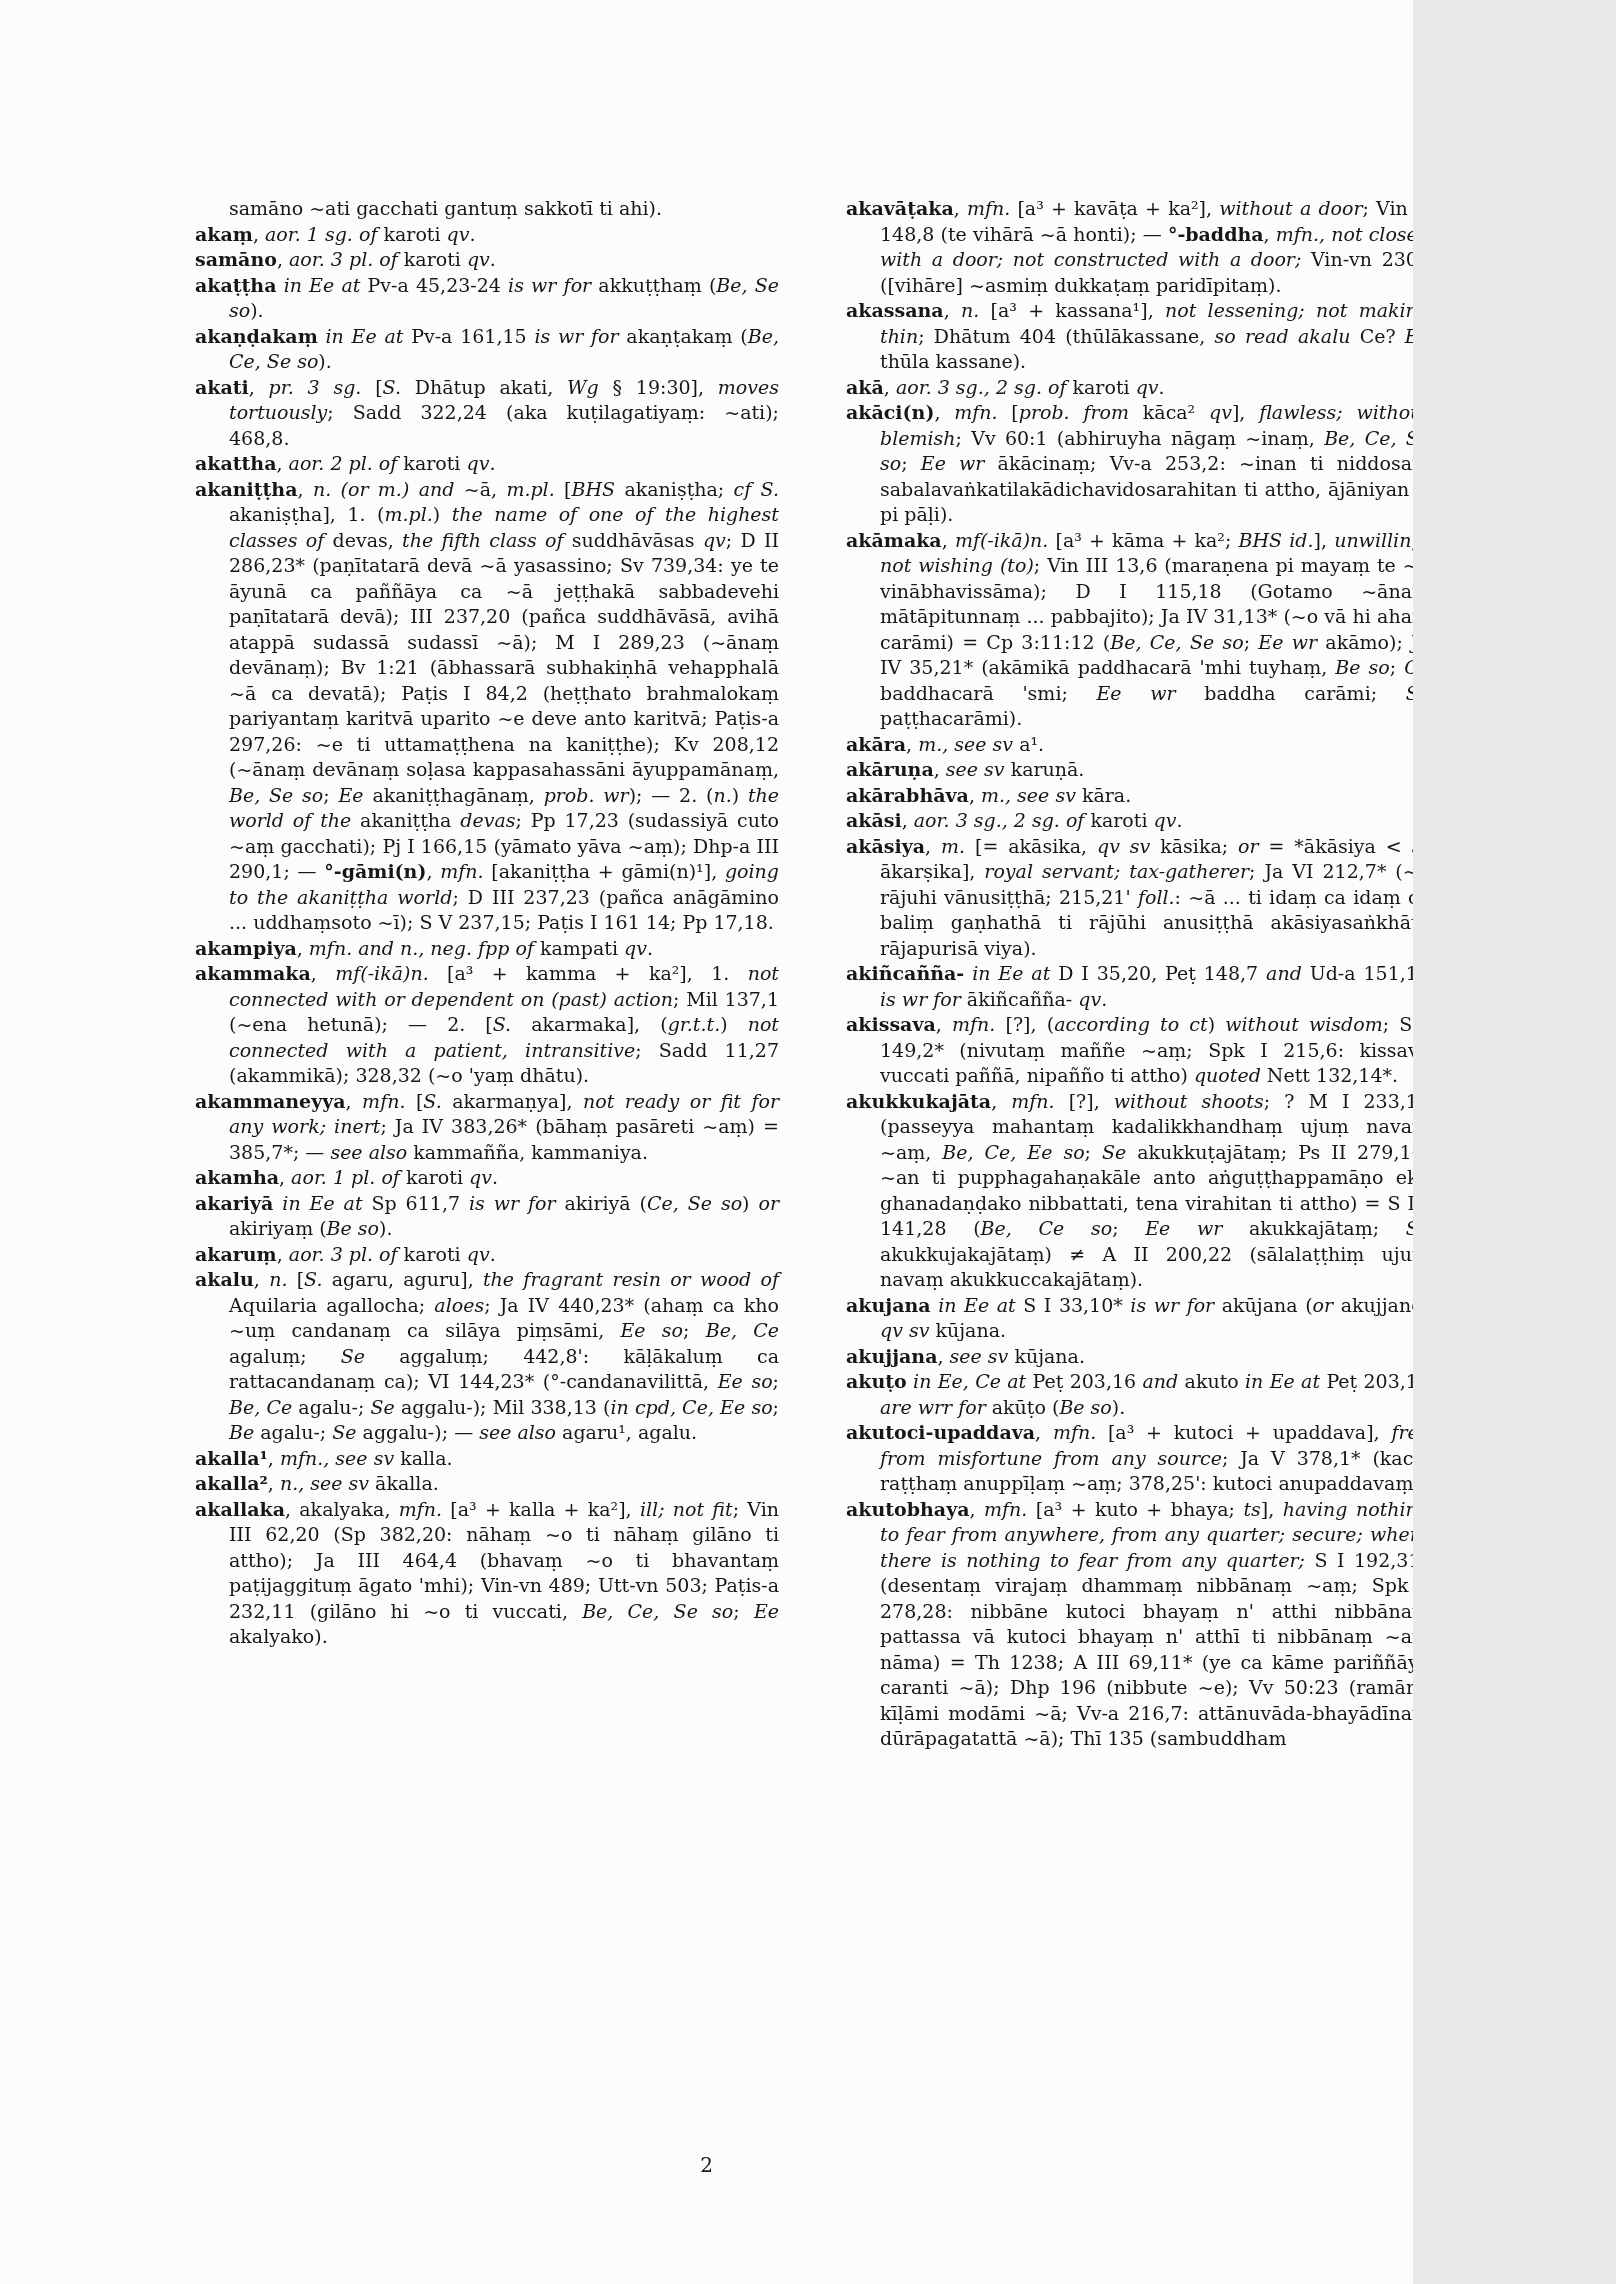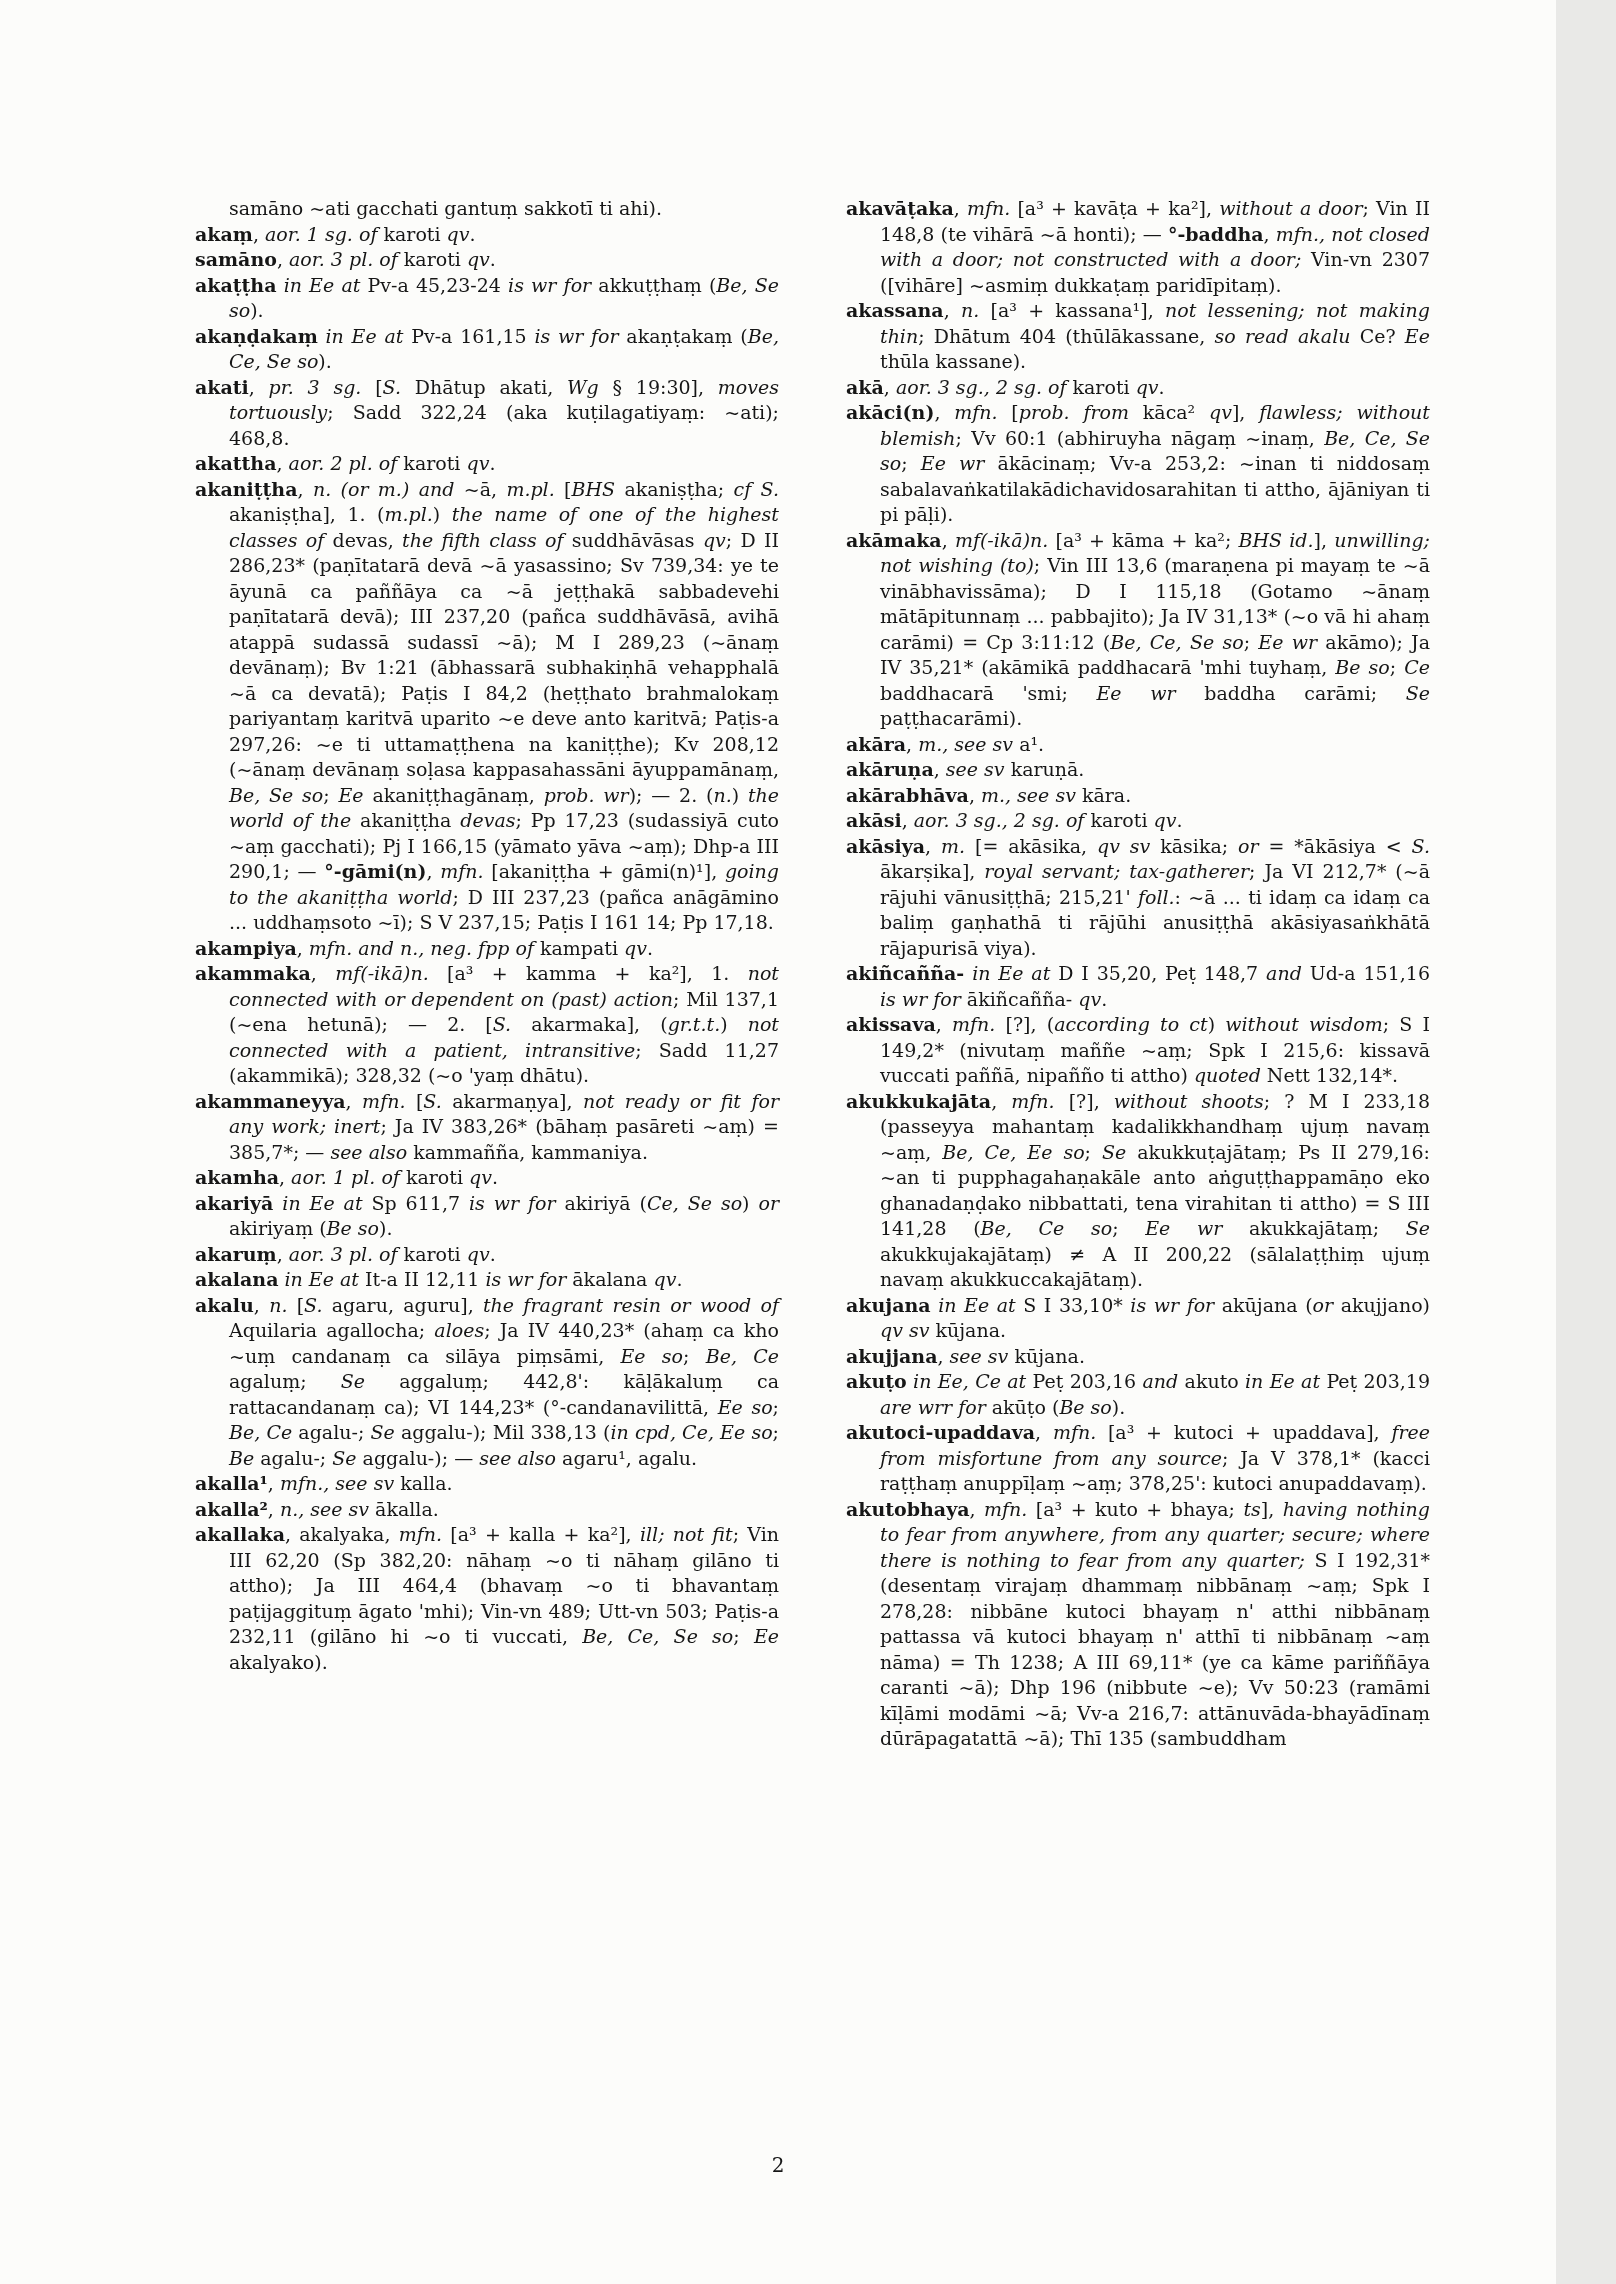--- a/index.html
+++ b/index.html
@@ -1,18 +1,18 @@
 <!DOCTYPE html>
 <html style="font-size:10.4px"><head>
 <meta charset="utf-8">
 <style>
   html,body{margin:0;padding:0;background:#e9e9e7;}
   .sheet{
     position:relative;
-    width:1556px;height:2284px;
+    width:1413px;height:2284px;
     background:#fcfcfa;
     overflow:hidden;
     color:#161616;
   }
   .textblock{
     position:absolute;
     left:195px;top:196px;
     width:1236px;
     display:flex;
     gap:67px;
@@ -57,21 +57,20 @@
         <p class="entry"><span class="b">akaṇḍakaṃ</span><span> </span><span class="i">in Ee at</span><span> Pv-a 161,15 </span><span class="i">is wr for</span><span> akaṇṭakaṃ (</span><span class="i">Be, Ce, Se so</span><span>).</span></p>
         <p class="entry"><span class="b">akati</span><span>, </span><span class="i">pr. 3 sg.</span><span> [</span><span class="i">S.</span><span> Dhātup akati, </span><span class="i">Wg</span><span> § 19:30], </span><span class="i">moves tortuously</span><span>; Sadd 322,24 (aka kuṭilagatiyaṃ: ~ati); 468,8.</span></p>
         <p class="entry"><span class="b">akattha</span><span>, </span><span class="i">aor. 2 pl. of</span><span> karoti </span><span class="i">qv</span><span>.</span></p>
         <p class="entry"><span class="b">akaniṭṭha</span><span>, </span><span class="i">n. (or m.) and</span><span> ~ā, </span><span class="i">m.pl.</span><span> [</span><span class="i">BHS</span><span> akaniṣṭha; </span><span class="i">cf S.</span><span> akaniṣṭha], 1. (</span><span class="i">m.pl.</span><span>) </span><span class="i">the name of one of the highest classes of</span><span> devas, </span><span class="i">the fifth class of</span><span> suddhāvāsas </span><span class="i">qv</span><span>; D II 286,23* (paṇītatarā devā ~ā yasassino; Sv 739,34: ye te āyunā ca paññāya ca ~ā jeṭṭhakā sabbadevehi paṇītatarā devā); III 237,20 (pañca suddhāvāsā, avihā atappā sudassā sudassī ~ā); M I 289,23 (~ānaṃ devānaṃ); Bv 1:21 (ābhassarā subhakiṇhā vehapphalā ~ā ca devatā); Paṭis I 84,2 (heṭṭhato brahmalokaṃ pariyantaṃ karitvā uparito ~e deve anto karitvā; Paṭis-a 297,26: ~e ti uttamaṭṭhena na kaniṭṭhe); Kv 208,12 (~ānaṃ devānaṃ soḷasa kappasahassāni āyuppamānaṃ, </span><span class="i">Be, Se so</span><span>; </span><span class="i">Ee</span><span> akaniṭṭhagānaṃ, </span><span class="i">prob. wr</span><span>); — 2. (</span><span class="i">n.</span><span>) </span><span class="i">the world of the</span><span> akaniṭṭha </span><span class="i">devas</span><span>; Pp 17,23 (sudassiyā cuto ~aṃ gacchati); Pj I 166,15 (yāmato yāva ~aṃ); Dhp-a III 290,1; — </span><span class="b">°-gāmi(n)</span><span>, </span><span class="i">mfn.</span><span> [akaniṭṭha + gāmi(n)¹], </span><span class="i">going to the akaniṭṭha world</span><span>; D III 237,23 (pañca anāgāmino ... uddhaṃsoto ~ī); S V 237,15; Paṭis I 161 14; Pp 17,18.</span></p>
         <p class="entry"><span class="b">akampiya</span><span>, </span><span class="i">mfn. and n., neg. fpp of</span><span> kampati </span><span class="i">qv</span><span>.</span></p>
         <p class="entry"><span class="b">akammaka</span><span>, </span><span class="i">mf(-ikā)n.</span><span> [a³ + kamma + ka²], 1. </span><span class="i">not connected with or dependent on (past) action</span><span>; Mil 137,1 (~ena hetunā); — 2. [</span><span class="i">S.</span><span> akarmaka], (</span><span class="i">gr.t.t.</span><span>) </span><span class="i">not connected with a patient, intransitive</span><span>; Sadd 11,27 (akammikā); 328,32 (~o 'yaṃ dhātu).</span></p>
         <p class="entry"><span class="b">akammaneyya</span><span>, </span><span class="i">mfn.</span><span> [</span><span class="i">S.</span><span> akarmaṇya], </span><span class="i">not ready or fit for any work; inert</span><span>; Ja IV 383,26* (bāhaṃ pasāreti ~aṃ) = 385,7*; — </span><span class="i">see also</span><span> kammañña, kammaniya.</span></p>
         <p class="entry"><span class="b">akamha</span><span>, </span><span class="i">aor. 1 pl. of</span><span> karoti </span><span class="i">qv</span><span>.</span></p>
         <p class="entry"><span class="b">akariyā</span><span> </span><span class="i">in Ee at</span><span> Sp 611,7 </span><span class="i">is wr for</span><span> akiriyā (</span><span class="i">Ce, Se so</span><span>) </span><span class="i">or</span><span> akiriyaṃ (</span><span class="i">Be so</span><span>).</span></p>
         <p class="entry"><span class="b">akaruṃ</span><span>, </span><span class="i">aor. 3 pl. of</span><span> karoti </span><span class="i">qv</span><span>.</span></p>
-        <p class="entry"><span class="b">akalana</span><span> </span><span class="i">in Ee at</span><span> It-a II 12,11 </span><span class="i">is wr for</span><span> ākalana </span><span class="i">qv</span><span>.</span></p>
         <p class="entry"><span class="b">akalu</span><span>, </span><span class="i">n.</span><span> [</span><span class="i">S.</span><span> agaru, aguru], </span><span class="i">the fragrant resin or wood of</span><span> Aquilaria agallocha; </span><span class="i">aloes</span><span>; Ja IV 440,23* (ahaṃ ca kho ~uṃ candanaṃ ca silāya piṃsāmi, </span><span class="i">Ee so</span><span>; </span><span class="i">Be, Ce</span><span> agaluṃ; </span><span class="i">Se</span><span> aggaluṃ; 442,8': kāḷākaluṃ ca rattacandanaṃ ca); VI 144,23* (°-candanavilittā, </span><span class="i">Ee so</span><span>; </span><span class="i">Be, Ce</span><span> agalu-; </span><span class="i">Se</span><span> aggalu-); Mil 338,13 (</span><span class="i">in cpd, Ce, Ee so</span><span>; </span><span class="i">Be</span><span> agalu-; </span><span class="i">Se</span><span> aggalu-); — </span><span class="i">see also</span><span> agaru¹, agalu.</span></p>
         <p class="entry"><span class="b">akalla¹</span><span>, </span><span class="i">mfn., see sv</span><span> kalla.</span></p>
         <p class="entry"><span class="b">akalla²</span><span>, </span><span class="i">n., see sv</span><span> ākalla.</span></p>
         <p class="entry"><span class="b">akallaka</span><span>, akalyaka, </span><span class="i">mfn.</span><span> [a³ + kalla + ka²], </span><span class="i">ill; not fit</span><span>; Vin III 62,20 (Sp 382,20: nāhaṃ ~o ti nāhaṃ gilāno ti attho); Ja III 464,4 (bhavaṃ ~o ti bhavantaṃ paṭijaggituṃ āgato 'mhi); Vin-vn 489; Utt-vn 503; Paṭis-a 232,11 (gilāno hi ~o ti vuccati, </span><span class="i">Be, Ce, Se so</span><span>; </span><span class="i">Ee</span><span> akalyako).</span></p>
       </div>
     <div class="col">
         <p class="entry"><span class="b">akavāṭaka</span><span>, </span><span class="i">mfn.</span><span> [a³ + kavāṭa + ka²], </span><span class="i">without a door</span><span>; Vin II 148,8 (te vihārā ~ā honti); — </span><span class="b">°-baddha</span><span>, </span><span class="i">mfn., not closed with a door; not constructed with a door;</span><span> Vin-vn 2307 ([vihāre] ~asmiṃ dukkaṭaṃ paridīpitaṃ).</span></p>
         <p class="entry"><span class="b">akassana</span><span>, </span><span class="i">n.</span><span> [a³ + kassana¹], </span><span class="i">not lessening; not making thin</span><span>; Dhātum 404 (thūlākassane, </span><span class="i">so read akalu</span><span> Ce? </span><span class="i">Ee</span><span> thūla kassane).</span></p>
         <p class="entry"><span class="b">akā</span><span>, </span><span class="i">aor. 3 sg., 2 sg. of</span><span> karoti </span><span class="i">qv</span><span>.</span></p>
         <p class="entry"><span class="b">akāci(n)</span><span>, </span><span class="i">mfn.</span><span> [</span><span class="i">prob. from</span><span> kāca² </span><span class="i">qv</span><span>], </span><span class="i">flawless; without blemish</span><span>; Vv 60:1 (abhiruyha nāgaṃ ~inaṃ, </span><span class="i">Be, Ce, Se so</span><span>; </span><span class="i">Ee wr</span><span> ākācinaṃ; Vv-a 253,2: ~inan ti niddosaṃ sabalavaṅkatilakādichavidosarahitan ti attho, ājāniyan ti pi pāḷi).</span></p>

